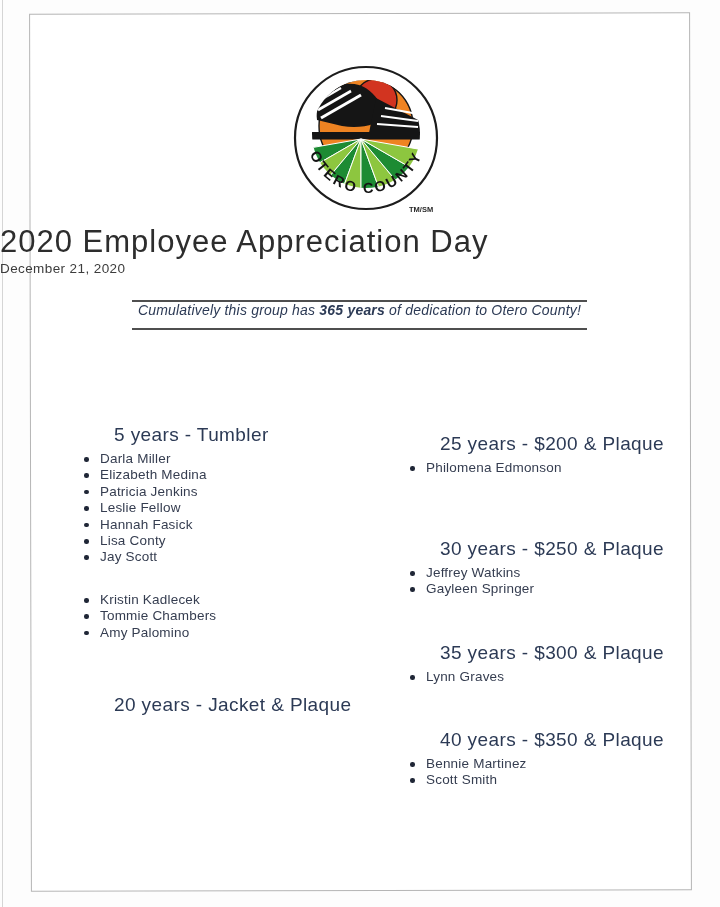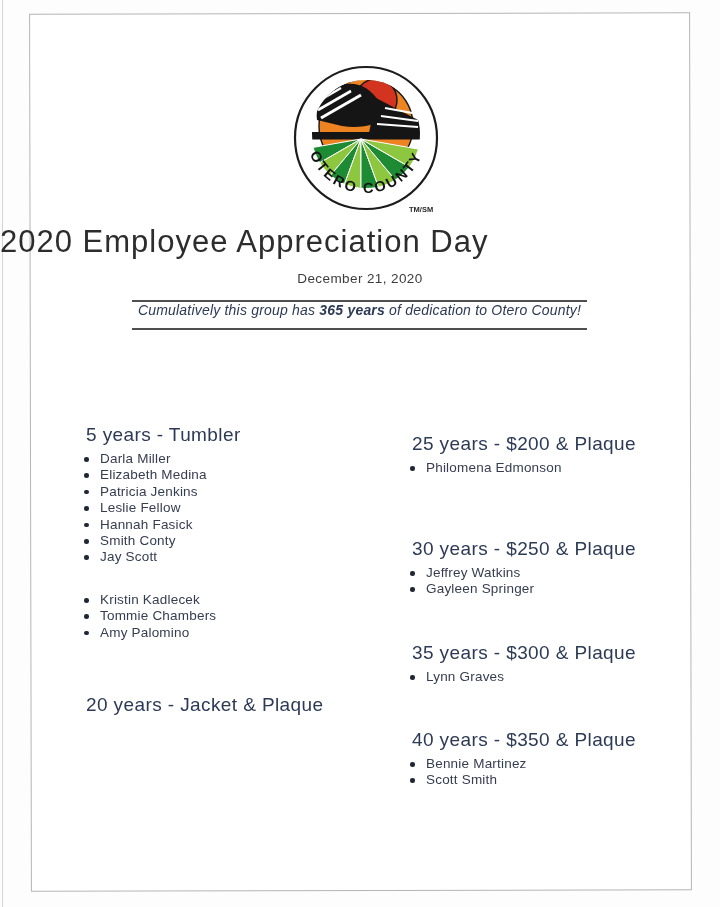--- a/index.html
+++ b/index.html
@@ -29,33 +29,33 @@
   .ring-text{
     font-family:"Liberation Sans", sans-serif;font-weight:bold;
     font-size:14.5px;letter-spacing:2.4px;fill:#141414;
   }
   .tm-text{font-family:"Liberation Sans", sans-serif;font-weight:bold;font-size:7.5px;fill:#2a2a2a;}
   .doc-title{
     position:absolute;left:0;top:224px;width:580px;text-align:left;
     font-size:31px;letter-spacing:1px;color:var(--ink);font-weight:400;
   }
   .doc-date{
-    position:absolute;left:0;top:261px;width:720px;text-align:center;
-    font-size:13.5px;color:#3c3c3c;letter-spacing:.4px;margin-top:10px;
+    position:absolute;left:0;top:261px;width:720px;text-align:left;
+    font-size:13.5px;color:#3c3c3c;letter-spacing:.4px;
   }
   .statement{
     position:absolute;left:132px;top:300px;width:455px;
     border-top:2px solid var(--line);border-bottom:2px solid var(--line);
     padding:0 0 10px;text-align:center;
     font-size:14px;font-style:italic;color:var(--navy);letter-spacing:.2px;
   }
   .statement b{font-weight:bold;}
   .award-section{position:absolute;width:320px;}
   .award-section h2{
-    margin:0 0 5px 8px;font-size:19px;font-weight:400;
+    margin:0 0 5px 36px;font-size:19px;font-weight:400;
     color:var(--navy);letter-spacing:.4px;
   }
   .name-list{list-style:none;margin:0;padding:0 0 0 22px;}
   .name-list li{
     position:relative;font-size:13.5px;line-height:16.4px;
     color:var(--text);letter-spacing:.2px;
   }
   .name-list li::before{
     content:"";position:absolute;left:-16px;top:6px;
     width:4.5px;height:4.5px;border-radius:50%;background:#1f2636;
@@ -118,21 +118,21 @@
 <div class="statement"><span>Cumulatively this group has </span><b>365 years</b><span> of dedication to Otero County!</span></div>
 
 <section class="award-section" style="left:78px;top:424px">
   <h2>5 years - Tumbler</h2>
   <ul class="name-list">
       <li>Darla Miller</li>
       <li>Elizabeth Medina</li>
       <li>Patricia Jenkins</li>
       <li>Leslie Fellow</li>
       <li>Hannah Fasick</li>
-      <li>Smith Conty</li>
+      <li>Lisa Conty</li>
       <li>Jay Scott</li>
     </ul>
 </section>
 <section class="award-section" style="left:78px;top:592px">
   <ul class="name-list">
       <li>Kristin Kadlecek</li>
       <li>Tommie Chambers</li>
       <li>Amy Palomino</li>
     </ul>
 </section>

